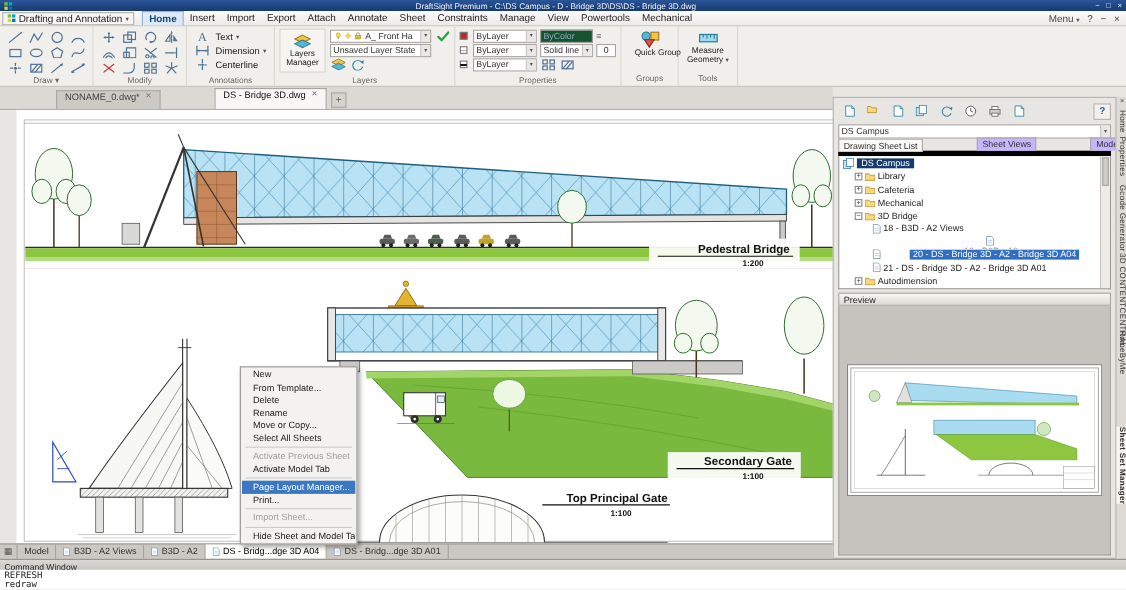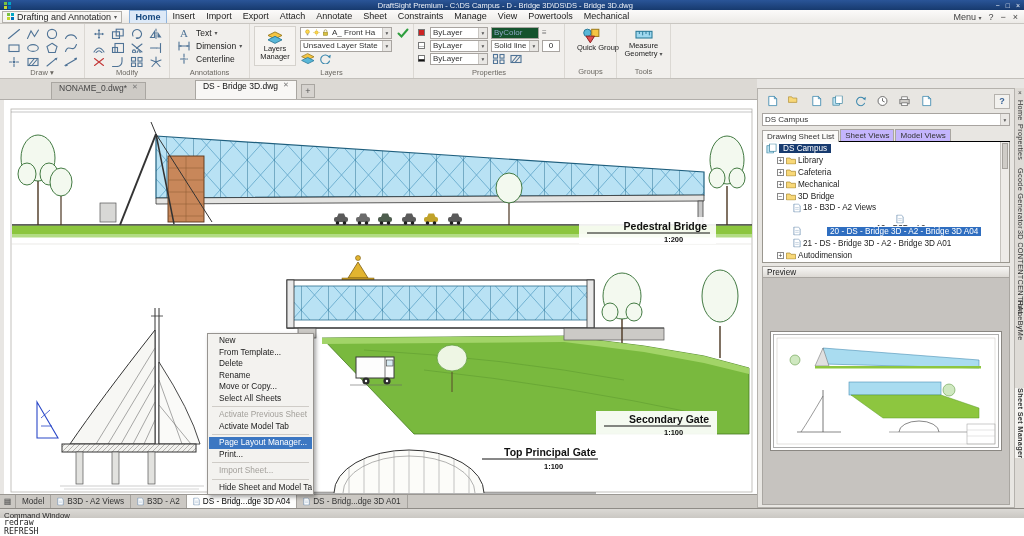--- a/index.html
+++ b/index.html
@@ -48,41 +48,41 @@
   .doctabs{position:absolute;top:79px;left:0;width:757px;height:21px;background:#dcd9d4;border-bottom:1px solid #b1aeaa;
     display:flex;align-items:flex-end;padding-left:3px;}
   .dtab{display:flex;align-items:flex-start;gap:5px;height:17px;padding:0 7px;border:1px solid #a9a6a1;border-bottom:none;
     background:#cdcac5;font-size:8.5px;color:#444;margin-right:1px;margin-left:48px;}
   .dtab.active{background:#f8f7f5;color:#111;height:19px;}
   .dtab .x{font-size:7px;color:#777;}
   .newtab{width:14px;height:14px;border:1px solid #a9a6a1;background:#d6d3cf;display:flex;align-items:center;justify-content:center;
     font-size:9px;color:#555;margin:0 0 1px 3px;}
 
   
-  .canvas{position:absolute;top:100px;left:4px;width:757px;height:394px;background:#fff;}
+  .canvas{position:absolute;top:100px;left:15px;width:757px;height:394px;background:#fff;}
   .canvas > svg{display:block;width:757px;height:394px;}
 
   
   .ctxmenu{position:absolute;left:203px;top:233px;width:107px;background:#f3f2ef;border:1px solid #979490;
     box-shadow:2px 2px 4px rgba(0,0,0,.35);padding:1px;font-size:8.3px;z-index:5;}
   .cmi{height:11.5px;line-height:11.5px;padding:0 6px 0 10px;white-space:nowrap;color:#1b1b1b;overflow:hidden;}
   .cmi.dis{color:#a3a09b;}
   .cmi.hl{background:#3c77c2;color:#fff;}
   .csep{height:1px;background:#cfccc7;margin:2px 3px;}
 
   
   .panel{position:absolute;left:757px;top:88px;width:257px;height:420px;background:#e8e6e2;
     border:1px solid #b5b2ad;border-right:none;display:flex;flex-direction:column;padding:2px 4px;}
   .ptools{display:flex;align-items:center;gap:2px;height:20px;flex:none;}
   .ptool{width:20px;height:18px;display:flex;align-items:center;justify-content:center;border:1px solid transparent;}
   .ptool svg{width:13px;height:12px;}
   .phelp{margin-left:auto;width:16px;height:15px;display:flex;align-items:center;justify-content:center;
     border:1px solid #b5b2ad;background:#f2f1ee;font-weight:bold;color:#335f94;font-size:9px;}
   .setcombo{height:13px;margin:2px 0;flex:none;}
-  .ptabs{display:flex;align-items:flex-end;height:14px;border-bottom:1px solid #000000;flex:none;}
+  .ptabs{display:flex;align-items:flex-end;height:14px;border-bottom:5px solid #000000;flex:none;gap:48px;}
   .ptab{padding:1px 4px;border:1px solid #a9a6a1;border-bottom:none;background:#c4b5fd;font-size:8px;color:#333;margin-right:1px;white-space:nowrap;}
   .ptab.active{background:#fbfaf8;position:relative;top:1px;}
   .tree{background:#fff;border:1px solid #9a978f;border-top:none;height:121px;position:relative;padding:1px 0;overflow:hidden;flex:none;}
   .trow{display:flex;align-items:center;height:11.8px;font-size:8.2px;white-space:nowrap;overflow:hidden;}
   .exp{width:7px;height:7px;border:1px solid #888;background:#fff;font-size:6.5px;line-height:5px;text-align:center;color:#333;margin:0 2px;flex:none;}
   .tico{margin-right:2px;flex:none;display:flex;}
   .tsel{background:#2f6ec0;color:#fff;padding:0 3px;}
   .troot{background:#173a6e;color:#fff;padding:0 4px;}
   .tscroll{position:absolute;right:0;top:0;bottom:0;width:9px;background:#edebe8;border-left:1px solid #c5c2bd;}
   .tthumb{position:absolute;top:1px;left:1px;right:1px;height:26px;background:#cfccc7;border:1px solid #a5a29d;}
@@ -1083,15 +1083,15 @@
         <use href="#i-page"></use>
       </svg>
     <span>DS - Bridg...dge 3D A01</span>
   </span>
 </div>
 
 <div class="cmdbar">
   <span>Command Window</span>
 </div>
 <div class="cmdbody">
+  <div>REFRESH</div>
   <div>redraw</div>
-  <div>REFRESH</div>
 </div>
 
 </body></html>

